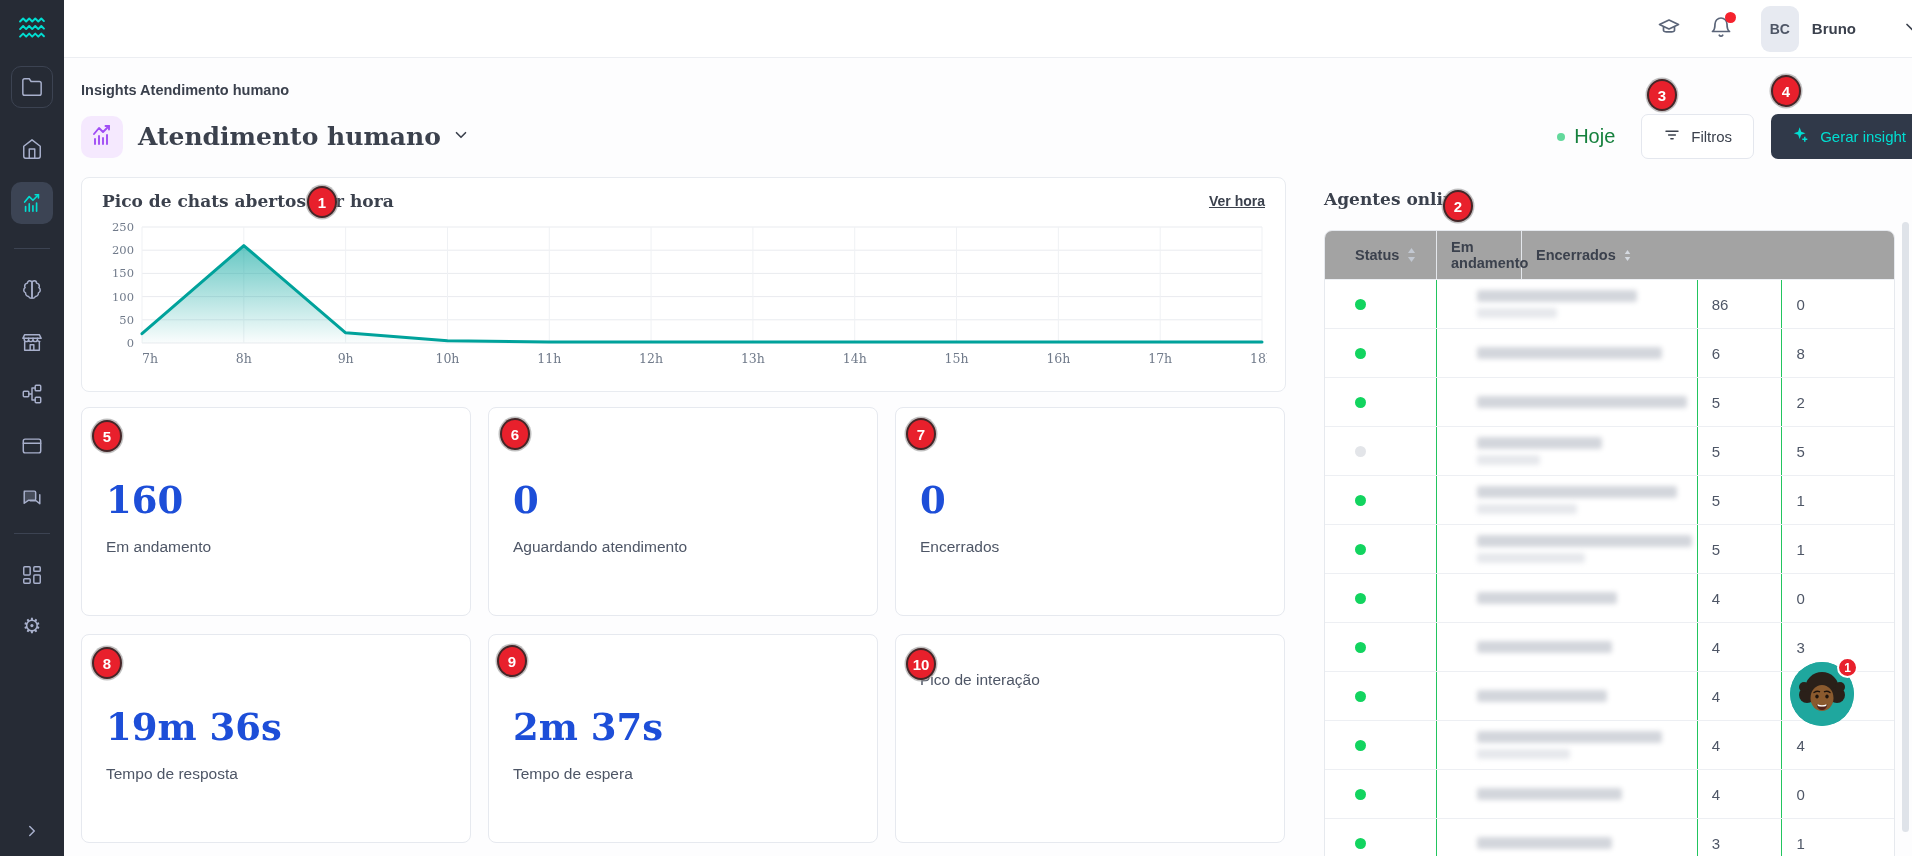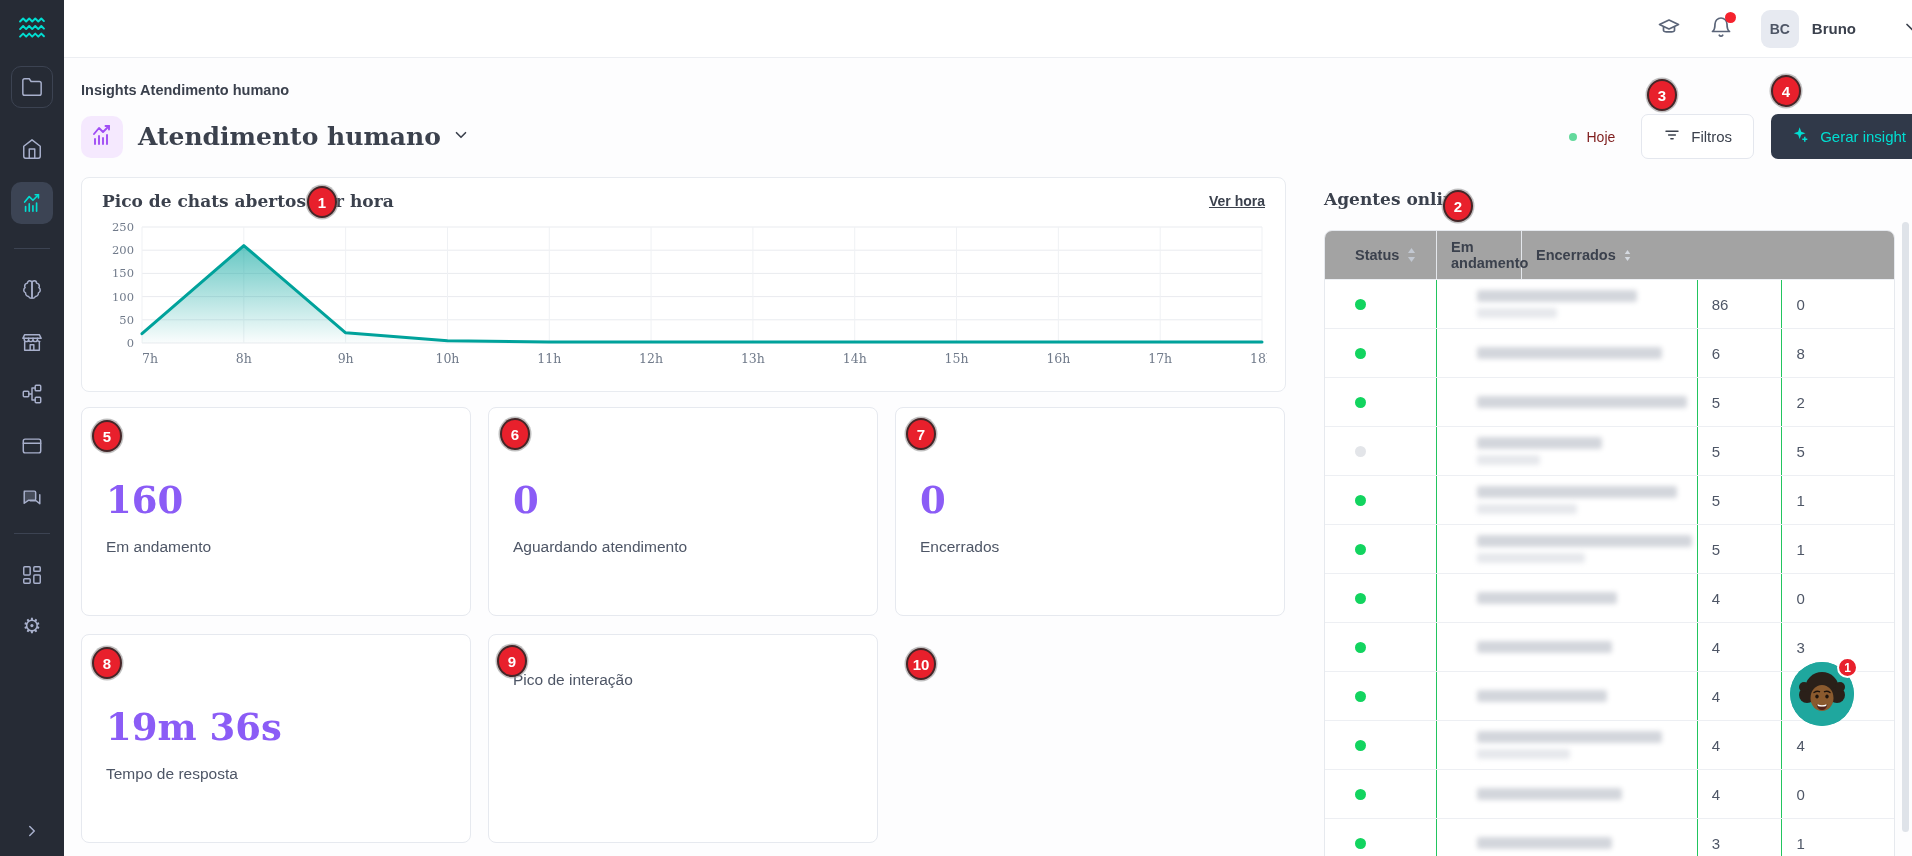--- a/index.html
+++ b/index.html
@@ -24,57 +24,57 @@
 
   
   .main { flex:1; display:flex; flex-direction:column; position:relative; background:#FDFDFE; }
   .topbar { height:58px; background:#fff; border-bottom:1px solid #ECEEF2; display:flex;
     align-items:center; justify-content:flex-end; padding-right:22px; flex-shrink:0; }
   .top-icon { color:#5A6478; cursor:pointer; position:relative; }
   .bell-wrap { margin-left:28px; }
   .bell-dot { position:absolute; top:-3px; right:-3px; width:11px; height:11px; border-radius:50%;
     background:#F5222D; }
   .user-chip { display:flex; align-items:center; margin-left:28px; cursor:pointer; }
-  .avatar-box { width:38px; height:38px; border-radius:9px; background:#E7EAF1; display:flex;
+  .avatar-box { width:38px; height:46px; border-radius:9px; background:#E7EAF1; display:flex;
     align-items:center; justify-content:center; font-weight:bold; font-size:14px; color:#4E5666; }
   .user-name { margin-left:13px; font-weight:bold; font-size:15px; color:#3B414D; }
   .user-caret { margin-left:46px; color:#3B414D; cursor:pointer; }
 
   .content { padding:24px 0 0 17px; flex:1; }
   .breadcrumb { font-size:14.5px; font-weight:bold; color:#3B414D; }
   .title-row { display:flex; align-items:center; justify-content:space-between; margin-top:16px;
     padding-right:17px; }
   .title-left { display:flex; align-items:center; }
   .title-icon-box { width:42px; height:42px; border-radius:10px; background:#F5E9FE; color:#A04DF5;
     display:flex; align-items:center; justify-content:center; }
   .page-title { font-size:25px; font-weight:bold; color:#3B414D; margin-left:15px; }
   .title-caret { margin-left:11px; color:#3B414D; cursor:pointer; display:flex; }
   .title-right { display:flex; align-items:center; }
-  .period { display:flex; align-items:center; font-size:14px; color:#7f1d1d; }
+  .period { display:flex; align-items:center; font-size:20px; color:#15803d; }
   .period-dot { width:8px; height:8px; border-radius:50%; background:#63D99C; margin-right:9px; }
   .btn-filters { display:flex; align-items:center; gap:10px; height:45px; padding:0 21px;
     background:#fff; border:1px solid #E4E7EE; border-radius:7px; margin-left:26px; font-size:15px;
     color:#3B414D; cursor:pointer; }
   .btn-generate { display:flex; align-items:center; gap:10px; height:45px; padding:0 21px;
     background:#303949; border:none; border-radius:7px; margin-left:17px; font-size:15px;
     color:#00DED2; cursor:pointer; }
 
   .body-row { display:flex; margin-top:18px; }
   .left-col { width:1205px; flex-shrink:0; }
   .chart-card { background:#fff; border:1px solid #E8EBF0; border-radius:8px; padding:13px 20px 10px 20px; }
   .chart-head { display:flex; align-items:center; justify-content:space-between; }
   .chart-title { font-size:17px; font-weight:bold; color:#3B414D; }
   .see-more { font-size:14px; font-weight:bold; color:#3B414D; text-decoration:underline; cursor:pointer; }
   #chart-slot { margin-top:8px; }
 
   .stats-grid { display:grid; grid-template-columns:repeat(3,390px); grid-column-gap:17px;
     grid-row-gap:18px; margin-top:15px; }
   .stat-card { background:#fff; border:1px solid #E6E9EF; border-radius:8px; height:209px;
     padding:20px 24px; }
-  .stat-value { margin-top:50px; font-size:37px; font-weight:bold; color:#8b5cf6;
+  .stat-value { margin-top:50px; font-size:37px; font-weight:bold; color:#1d4ed8;
     font-family:"DejaVu Serif","Liberation Serif",serif; }
   .stat-label { margin-top:16px; font-size:15.5px; color:#4E5666; }
 
   .right-col { margin-left:38px; position:relative; width:620px; }
   .agents-head { display:flex; align-items:center; margin-top:12px; }
   .agents-title { font-size:17px; font-weight:bold; color:#3B414D; }
   .agents-table { margin-top:21px; width:571px; border:1px solid #E6E9EE; border-radius:8px 8px 0 0;
     overflow:hidden; background:#fff; }
   .thead { display:flex; background:#a3a3a3; height:48px; }
   .th { display:flex; align-items:center; font-size:14.5px; font-weight:bold; color:#3B414D;
@@ -390,20 +390,24 @@
               </div>
               <div class="stat-card">
                 <div class="stat-value">0</div>
                 <div class="stat-label">Encerrados</div>
               </div>
               <div class="stat-card">
                 <div class="stat-value">19m 36s</div>
                 <div class="stat-label">Tempo de resposta</div>
               </div>
               <div class="stat-card">
+                <div class="stat-value">2m 37s</div>
+                <div class="stat-label">Tempo de espera</div>
+              </div>
+              <div class="stat-card">
                 <div class="stat-label">Pico de interação</div>
               </div>
             </div>
         </div>
 
         <div class="right-col">
           <div class="agents-head">
             <span class="agents-title serif">Agentes online</span>
           </div>
           <div class="agents-table">

